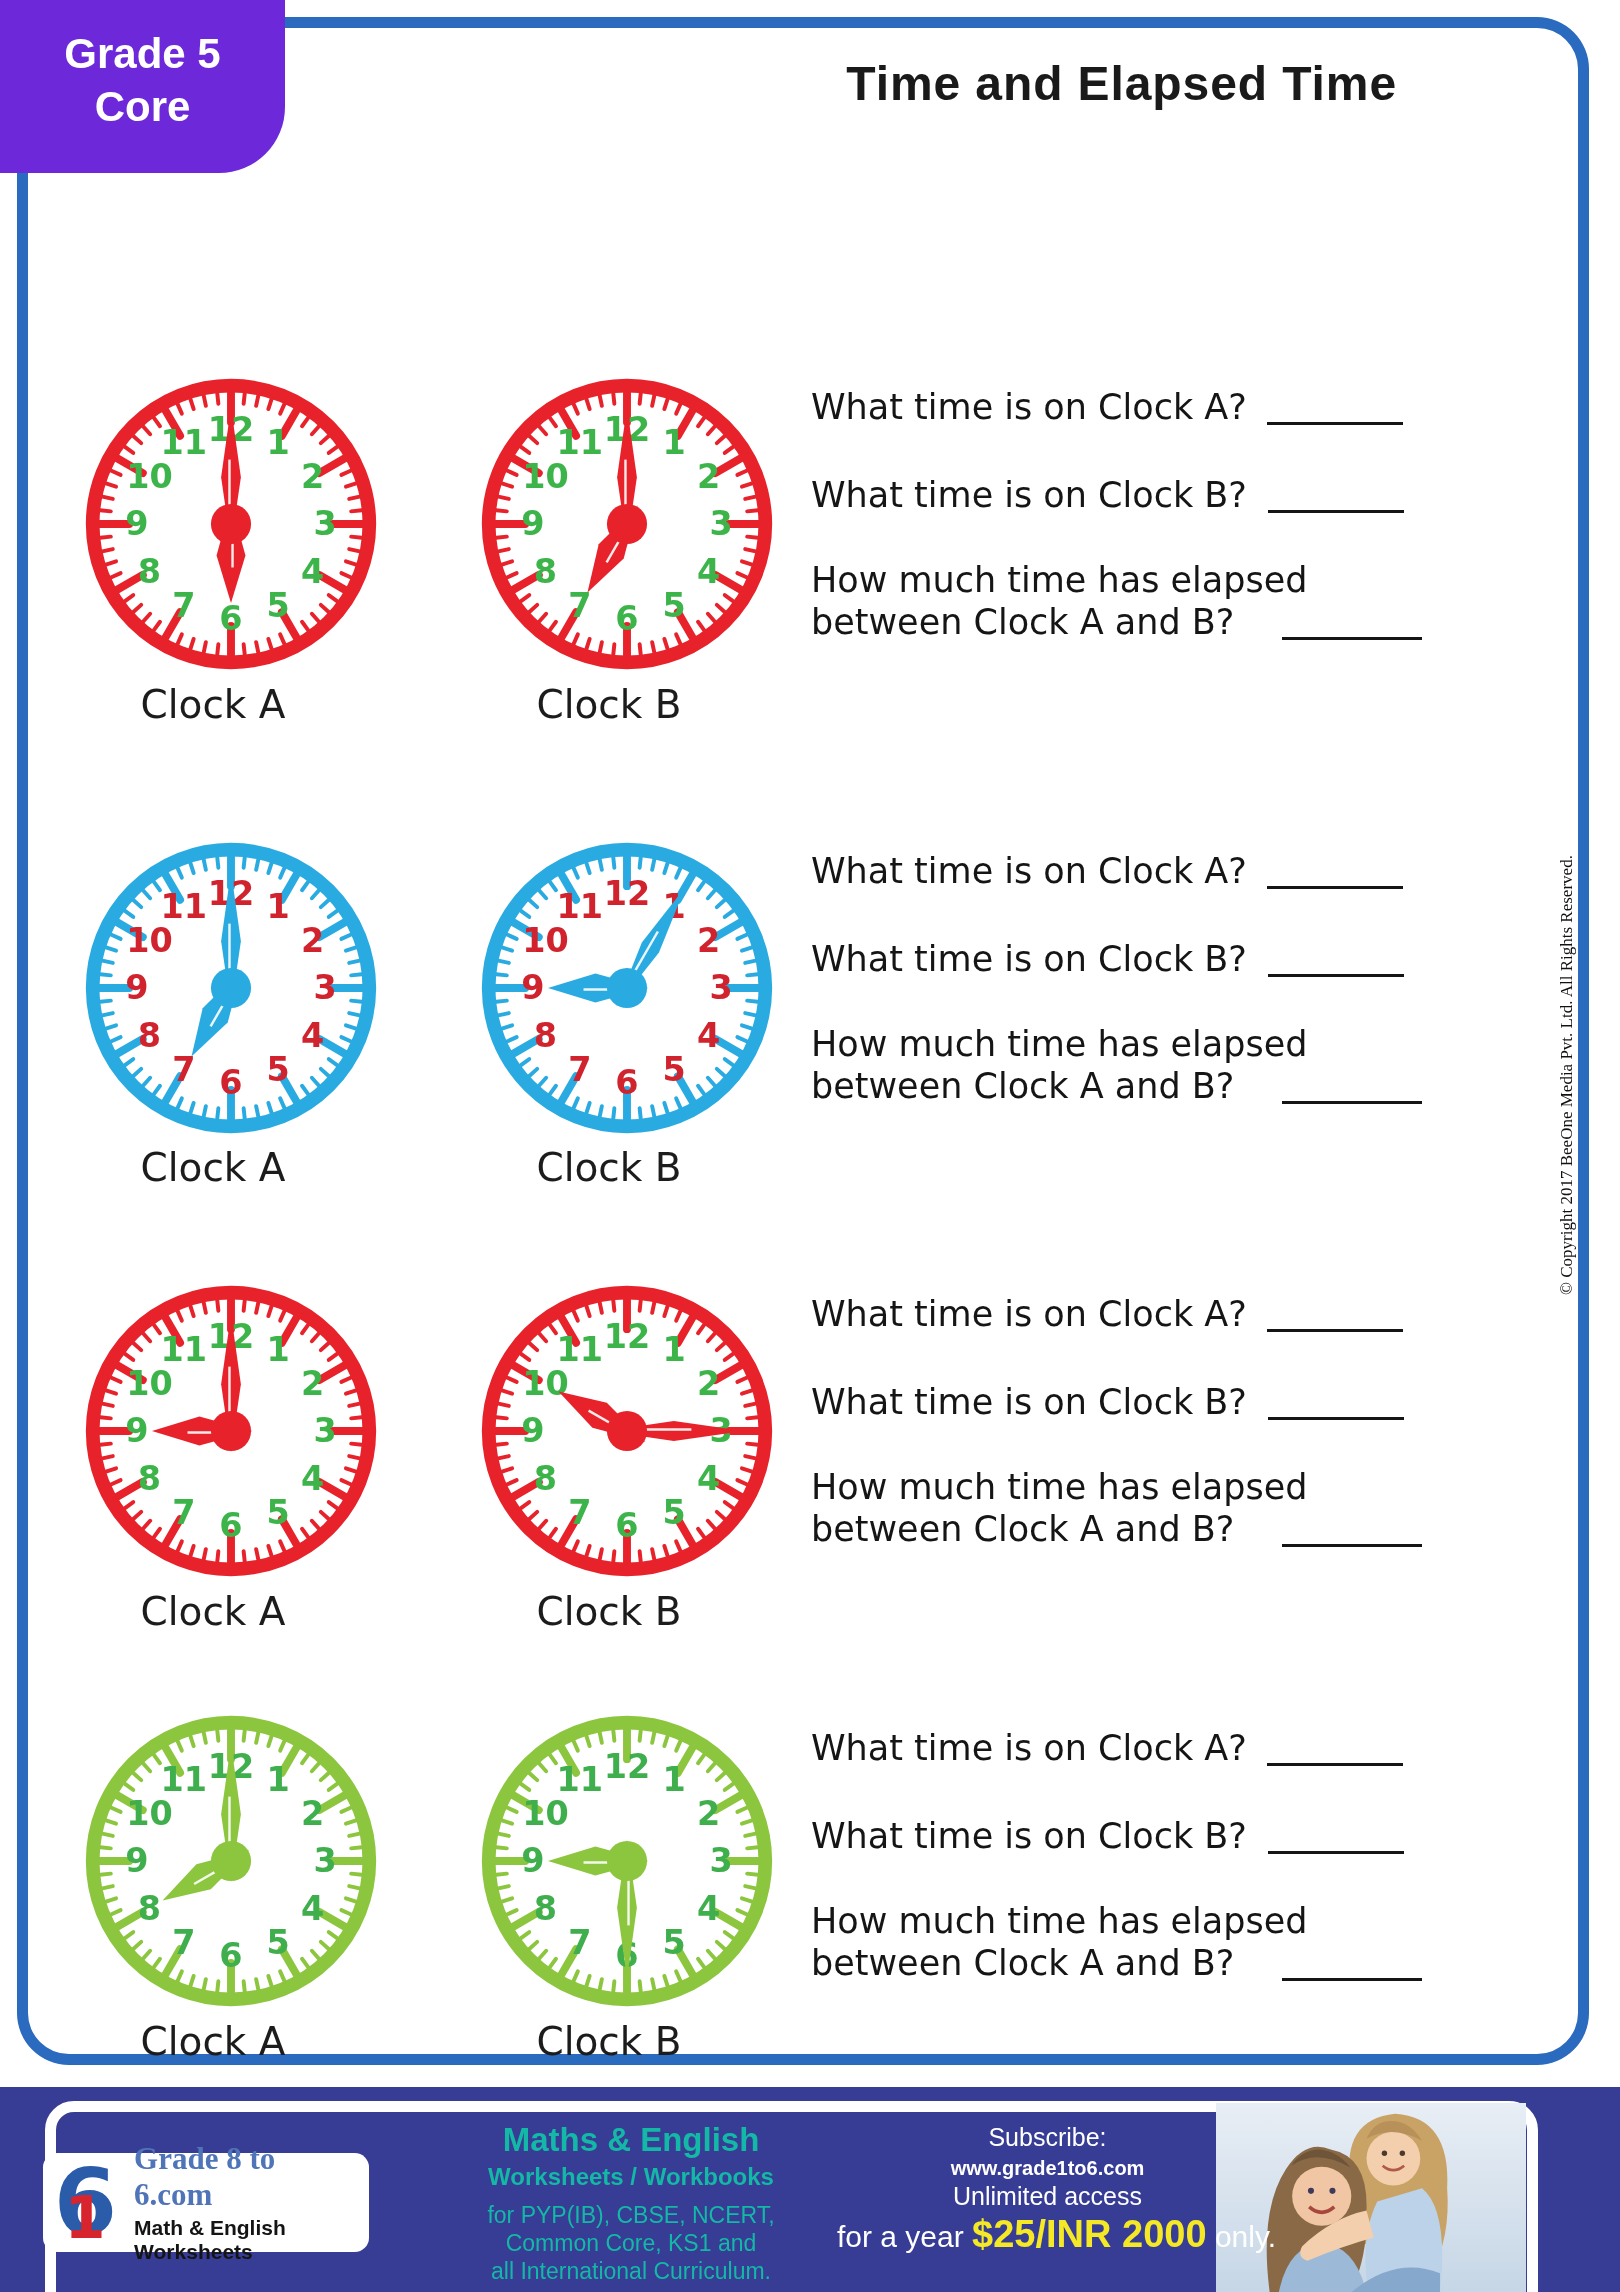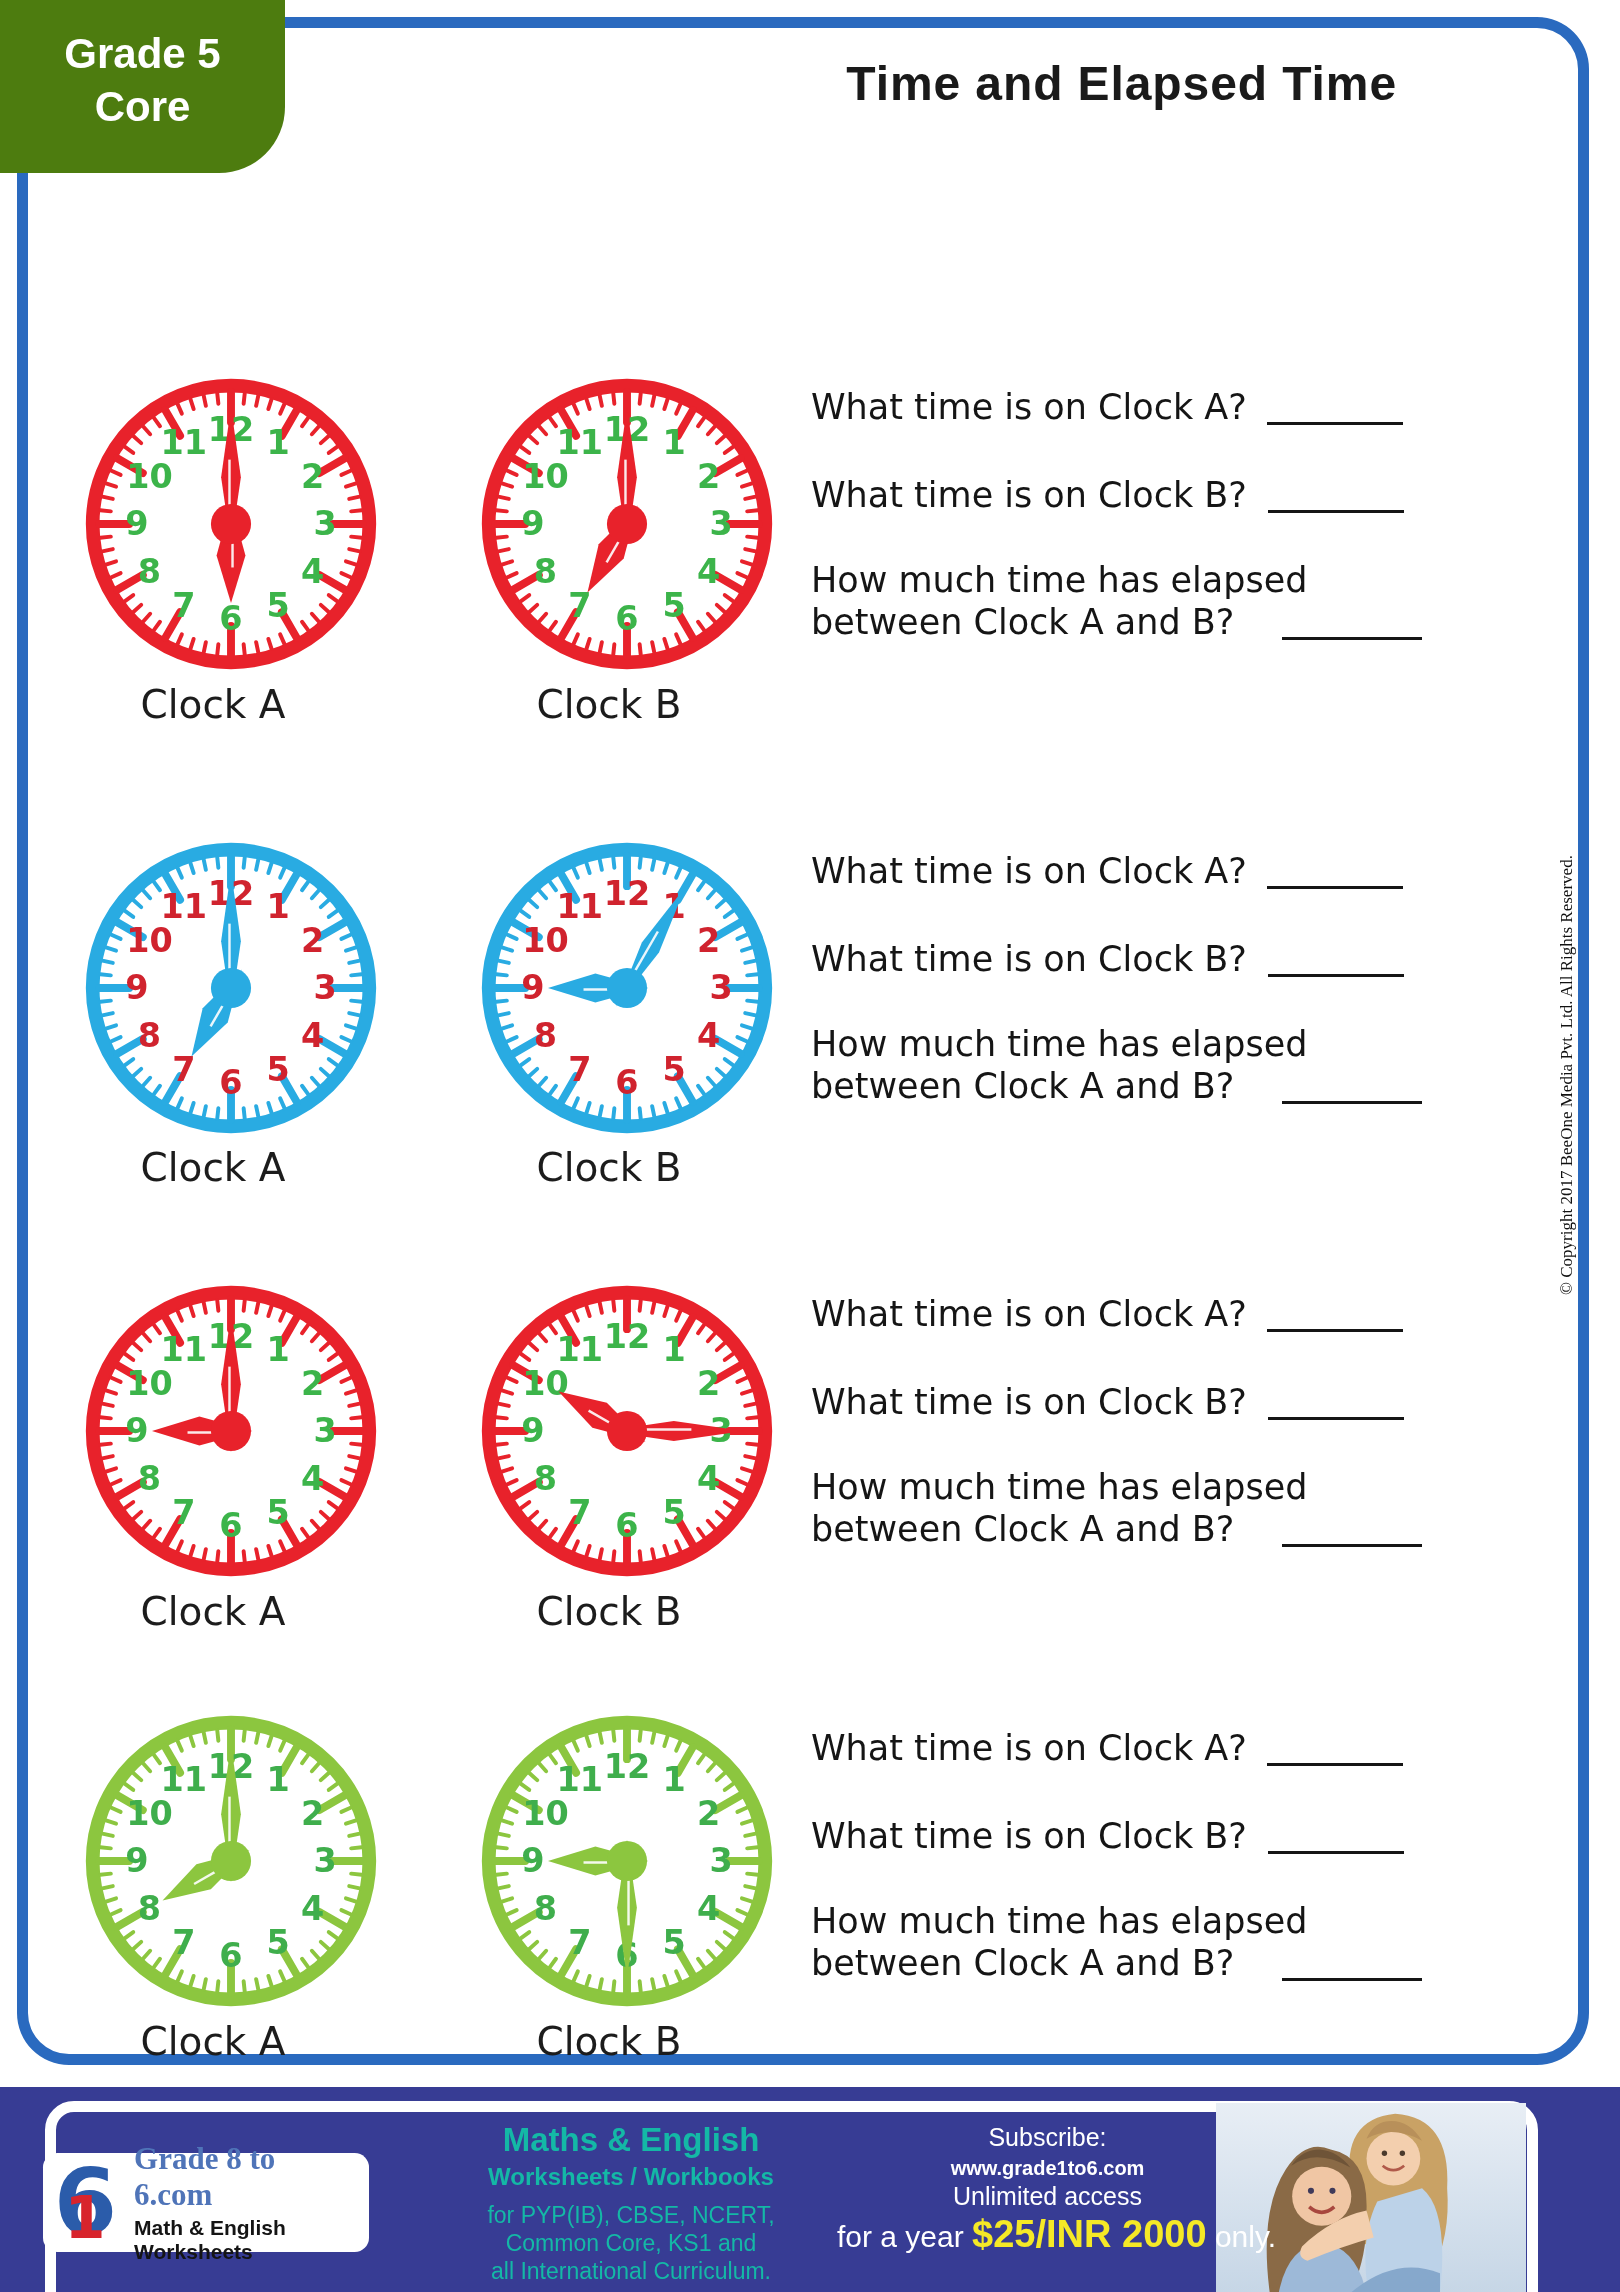--- a/index.html
+++ b/index.html
@@ -2,21 +2,21 @@
 <html style="font-size:14.3px"><head>
 <meta charset="utf-8">
 <style>
   html,body{margin:0;padding:0;background:#fff;}
   .page{position:relative;width:1620px;height:2293px;background:#ffffff;overflow:hidden;
         font-family:"DejaVu Sans",sans-serif;}
   
   .frame{position:absolute;left:17px;top:17px;width:1550px;height:2026px;
          border:11.6px solid #2a6abf;border-radius:5.4px 52px 52px 52px;z-index:1;}
   
-  .badge{position:absolute;left:0;top:0;width:285px;height:173px;background:#4d7c0f;
+  .badge{position:absolute;left:0;top:0;width:285px;height:173px;background:#6d28d9;
          border-radius:0 0 66px 0;z-index:3;color:#fff;text-align:center;
          font-family:"Liberation Sans",sans-serif;font-weight:bold;}
   .badge .b1{margin-top:30px;font-size:42px;}
   .badge .b2{margin-top:5.4px;font-size:42px;}
   .title{position:absolute;left:466px;top:56px;width:931px;margin:0;text-align:right;
          font-family:"Liberation Sans",sans-serif;font-weight:800;font-size:48px;
          color:#1a1a1a;letter-spacing:0.9px;z-index:2;}
   
   .clock-svg{position:absolute;width:304px;height:304px;z-index:2;}
   .clock-label{position:absolute;width:304px;text-align:center;font-size:39px;color:#1c1c1c;

